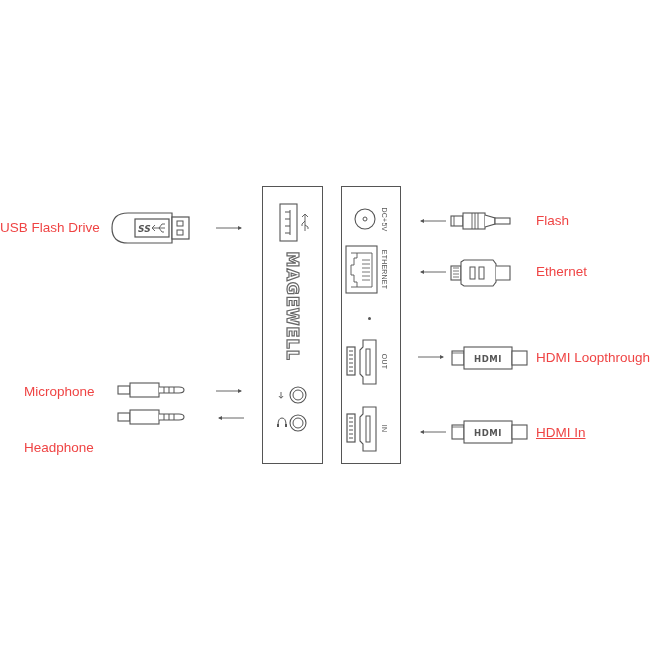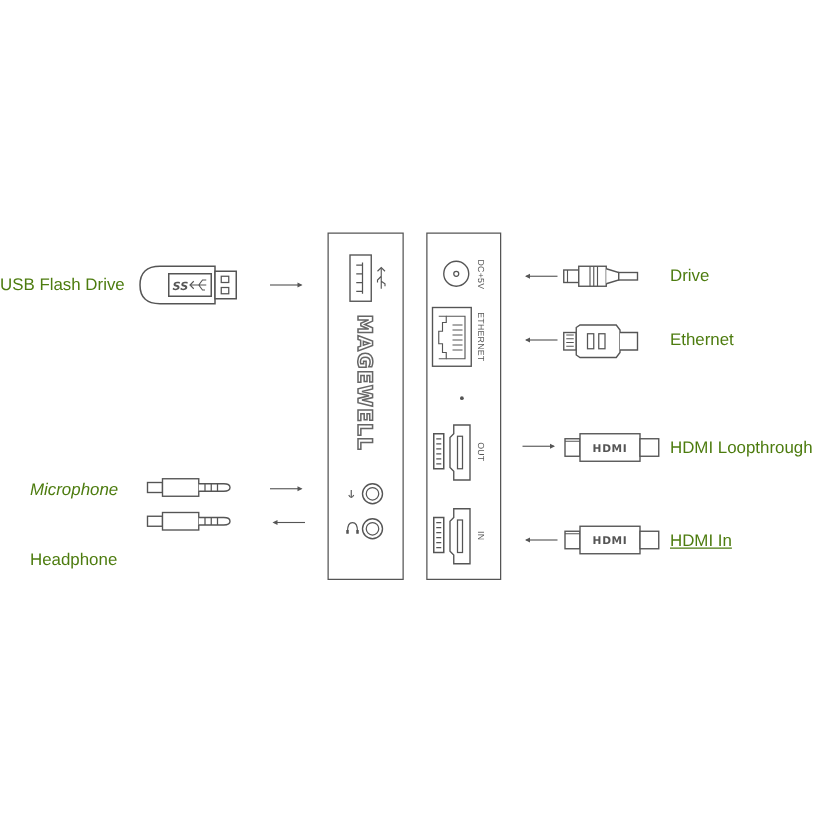--- a/index.html
+++ b/index.html
@@ -1,31 +1,31 @@
 <!DOCTYPE html>
 <html><head>
 <meta charset="utf-8">
 <style>
   html, body { margin: 0; padding: 0; background: #ffffff; }
   body { width: 650px; height: 650px; position: relative; overflow: hidden;
          font-family: "Liberation Sans", "DejaVu Sans", sans-serif; color: #3a3a3a; }
   .abs { position: absolute; }
-  .label { position: absolute; font-size: 13.5px; color: #4d7c0f; white-space: nowrap; line-height: 16px; }
+  .label { position: absolute; font-size: 13.5px; color: #ef4444; white-space: nowrap; line-height: 16px; }
   svg { position: absolute; overflow: visible; }
   .device { position: absolute; border: 1.5px solid #555; background: #fff; box-sizing: border-box; }
   .vtext { position: absolute; font-size: 7px; color: #555; white-space: nowrap; transform: rotate(90deg); transform-origin: center center; letter-spacing: 0.2px; }
   .logo { position: absolute; font-family: "DejaVu Sans", sans-serif; font-weight: bold; font-size: 16px; color: #fff;
           -webkit-text-stroke: 1.2px #666; letter-spacing: 1px; white-space: nowrap;
           transform: rotate(90deg); transform-origin: center center; }
 </style>
 </head>
 <body>
 
 <div class="label" style="left:0px; top:220px;">USB Flash Drive</div>
-<div class="label" style="left:24px; top:384px;font-style:italic;">Microphone</div>
+<div class="label" style="left:24px; top:384px;">Microphone</div>
 <div class="label" style="left:24px; top:411px;margin-top:29px;">Headphone</div>
 
 <svg style="left:110px; top:211px;" width="85" height="34" viewBox="0 0 85 34">
   <path d="M 18 2 L 62 2 L 62 32 L 18 32 Q 2 32 2 17 Q 2 2 18 2 Z" fill="#fff" stroke="#555" stroke-width="1.2"></path>
   <rect x="25" y="8" width="34" height="18" fill="#fff" stroke="#555" stroke-width="1.2"></rect>
   <text x="28" y="21" font-size="9" font-style="italic" font-weight="bold" fill="#555" font-family="DejaVu Sans, sans-serif">SS</text>
   <path d="M 43 17 L 55 17 M 45 14 L 42 17 L 45 20 M 49 17 L 52 13 L 55 13 M 49 17 L 52 21 L 54 21" stroke="#555" fill="none" stroke-width="0.9"></path>
   <rect x="62" y="6" width="17" height="22" fill="#fff" stroke="#555" stroke-width="1.2"></rect>
   <rect x="67" y="10" width="6" height="5" fill="none" stroke="#555" stroke-width="1"></rect>
   <rect x="67" y="19" width="6" height="5" fill="none" stroke="#555" stroke-width="1"></rect>
@@ -164,16 +164,16 @@
 </svg>
 
 <svg style="left:450px; top:420px;" width="80" height="24" viewBox="0 0 80 24">
   <rect x="2" y="5" width="12" height="14" fill="#fff" stroke="#555" stroke-width="1.1"></rect>
   <path d="M 2 7 L 14 7" stroke="#555" stroke-width="0.8"></path>
   <rect x="14" y="1" width="48" height="22" fill="#fff" stroke="#555" stroke-width="1.1"></rect>
   <text x="38" y="15.5" text-anchor="middle" font-size="8.5" font-weight="bold" fill="#555" font-family="DejaVu Sans, sans-serif" letter-spacing="0.5">HDMI</text>
   <rect x="62" y="5" width="15" height="14" fill="#fff" stroke="#555" stroke-width="1.1"></rect>
 </svg>
 
-<div class="label" style="left:536px; top:213px;">Drive</div>
+<div class="label" style="left:536px; top:213px;">Flash</div>
 <div class="label" style="left:536px; top:264px;">Ethernet</div>
 <div class="label" style="left:536px; top:350px;">HDMI Loopthrough</div>
 <div class="label" style="left:536px; top:425px;text-decoration:underline;">HDMI In</div>
 
 </body></html>

